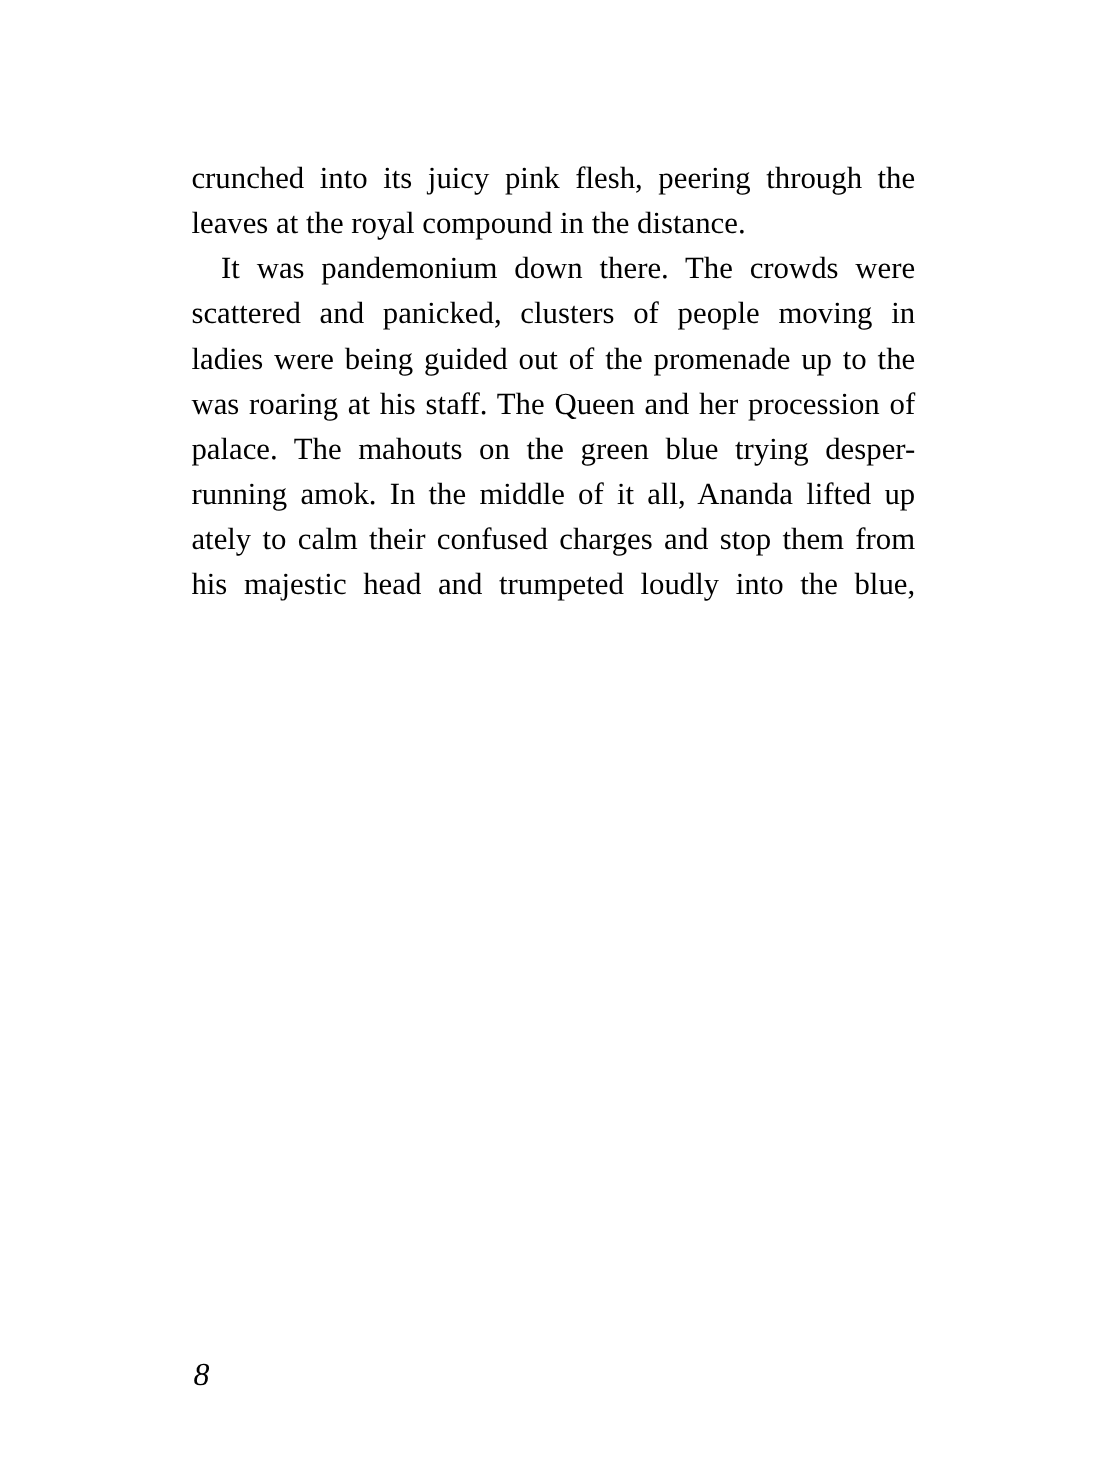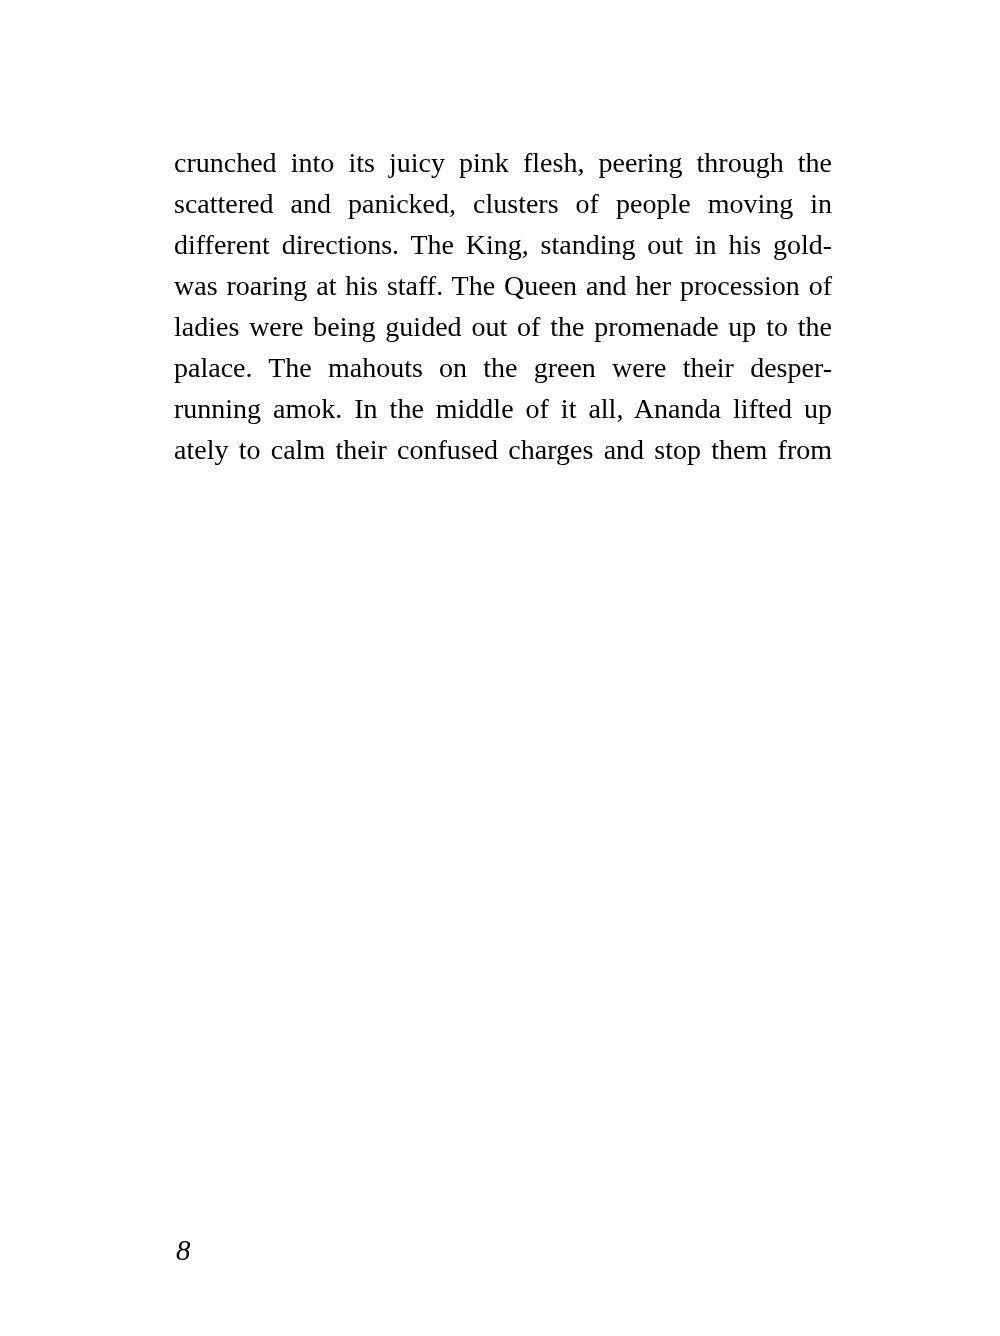--- a/index.html
+++ b/index.html
@@ -38,25 +38,27 @@
     font-style: italic;
   }
 </style>
 </head>
 <body style="background: rgb(255, 255, 255);">
 
 <div class="page" style="color: #000000; background: rgb(255, 255, 255);">
   <div class="text-block" id="text-block">
       <div class="para">
         <div class="line just">crunched into its juicy pink flesh, peering through the</div>
+        <div class="line">leaves at the royal compound in the distance.</div>
       </div>
       <div class="para">
+        <div class="line just indent">It was pandemonium down there. The crowds were</div>
         <div class="line just">scattered and panicked, clusters of people moving in</div>
-        <div class="line just">different directions. The King, standing out in his gold-</div>
+        <div class="line just">ladies were being guided out of the promenade up to the</div>
         <div class="line just">was roaring at his staff. The Queen and her procession of</div>
-        <div class="line just">ladies were being guided out of the promenade up to the</div>
-        <div class="line just">palace. The mahouts on the green were their desper-</div>
+        <div class="line just">palace. The mahouts on the green blue trying desper-</div>
         <div class="line just">running amok. In the middle of it all, Ananda lifted up</div>
         <div class="line just">ately to calm their confused charges and stop them from</div>
+        <div class="line just">his majestic head and trumpeted loudly into the blue,</div>
       </div>
     </div>
   <div class="page-number">8</div>
 </div>
 
 </body></html>

